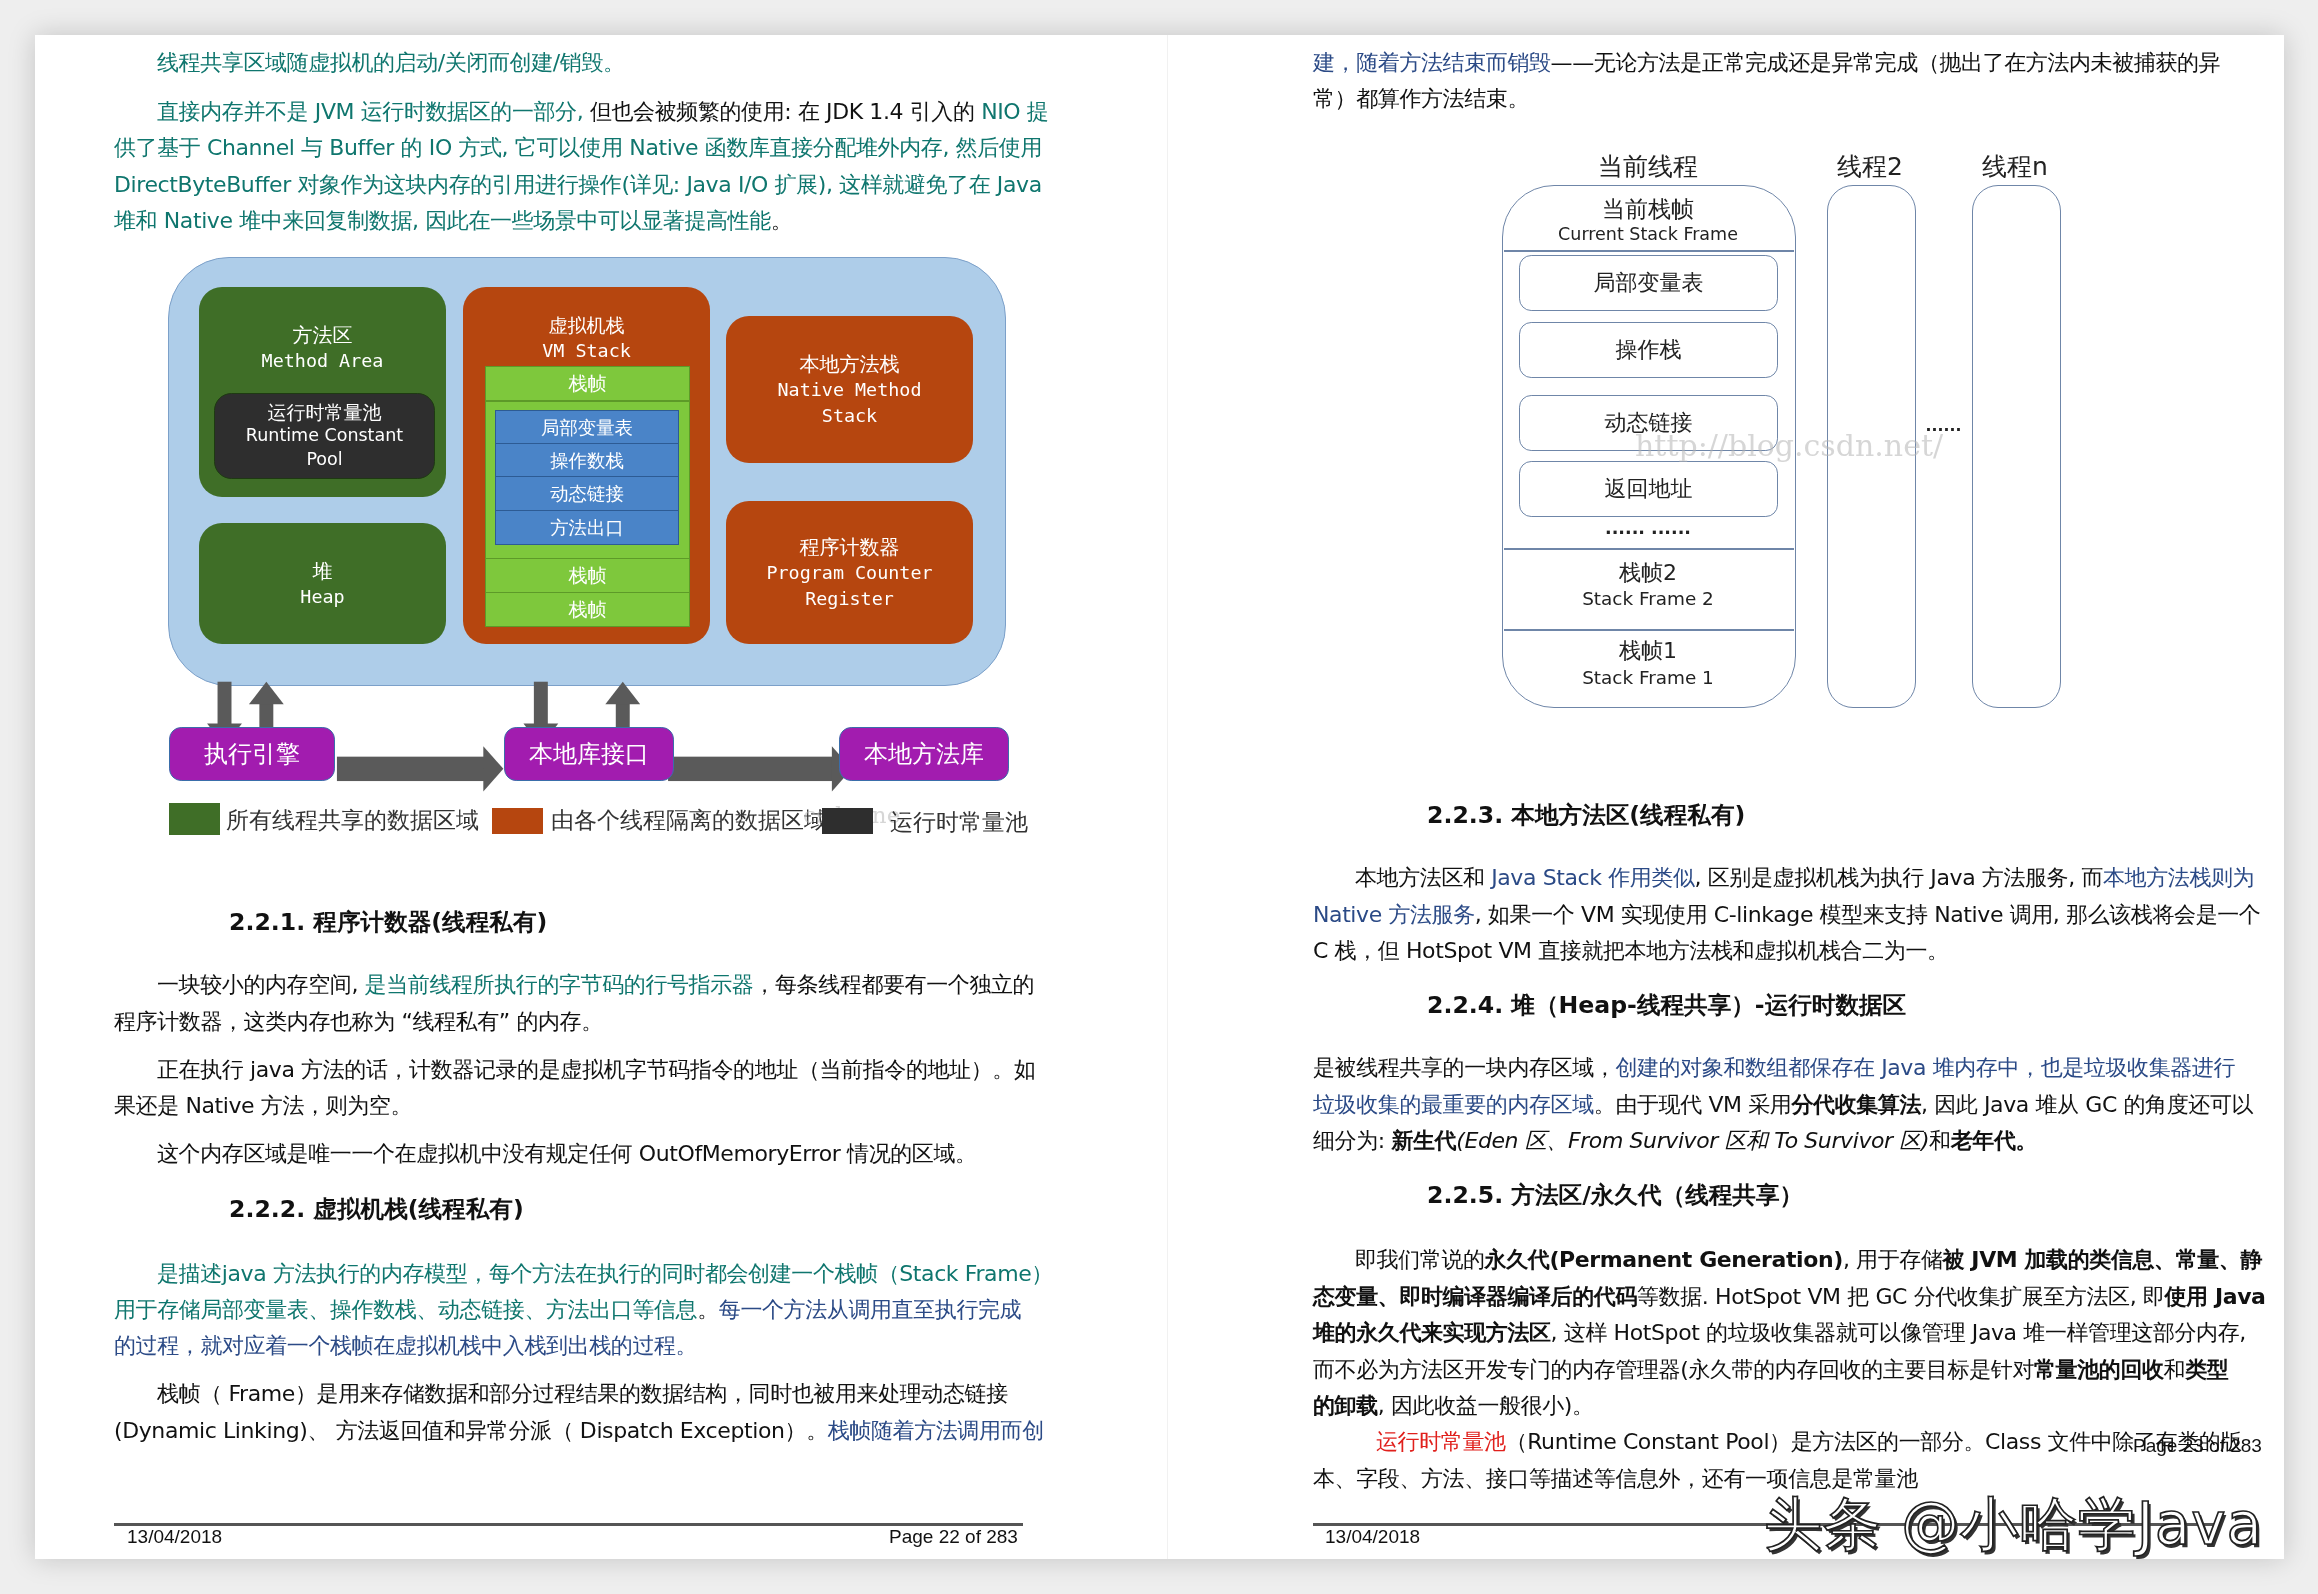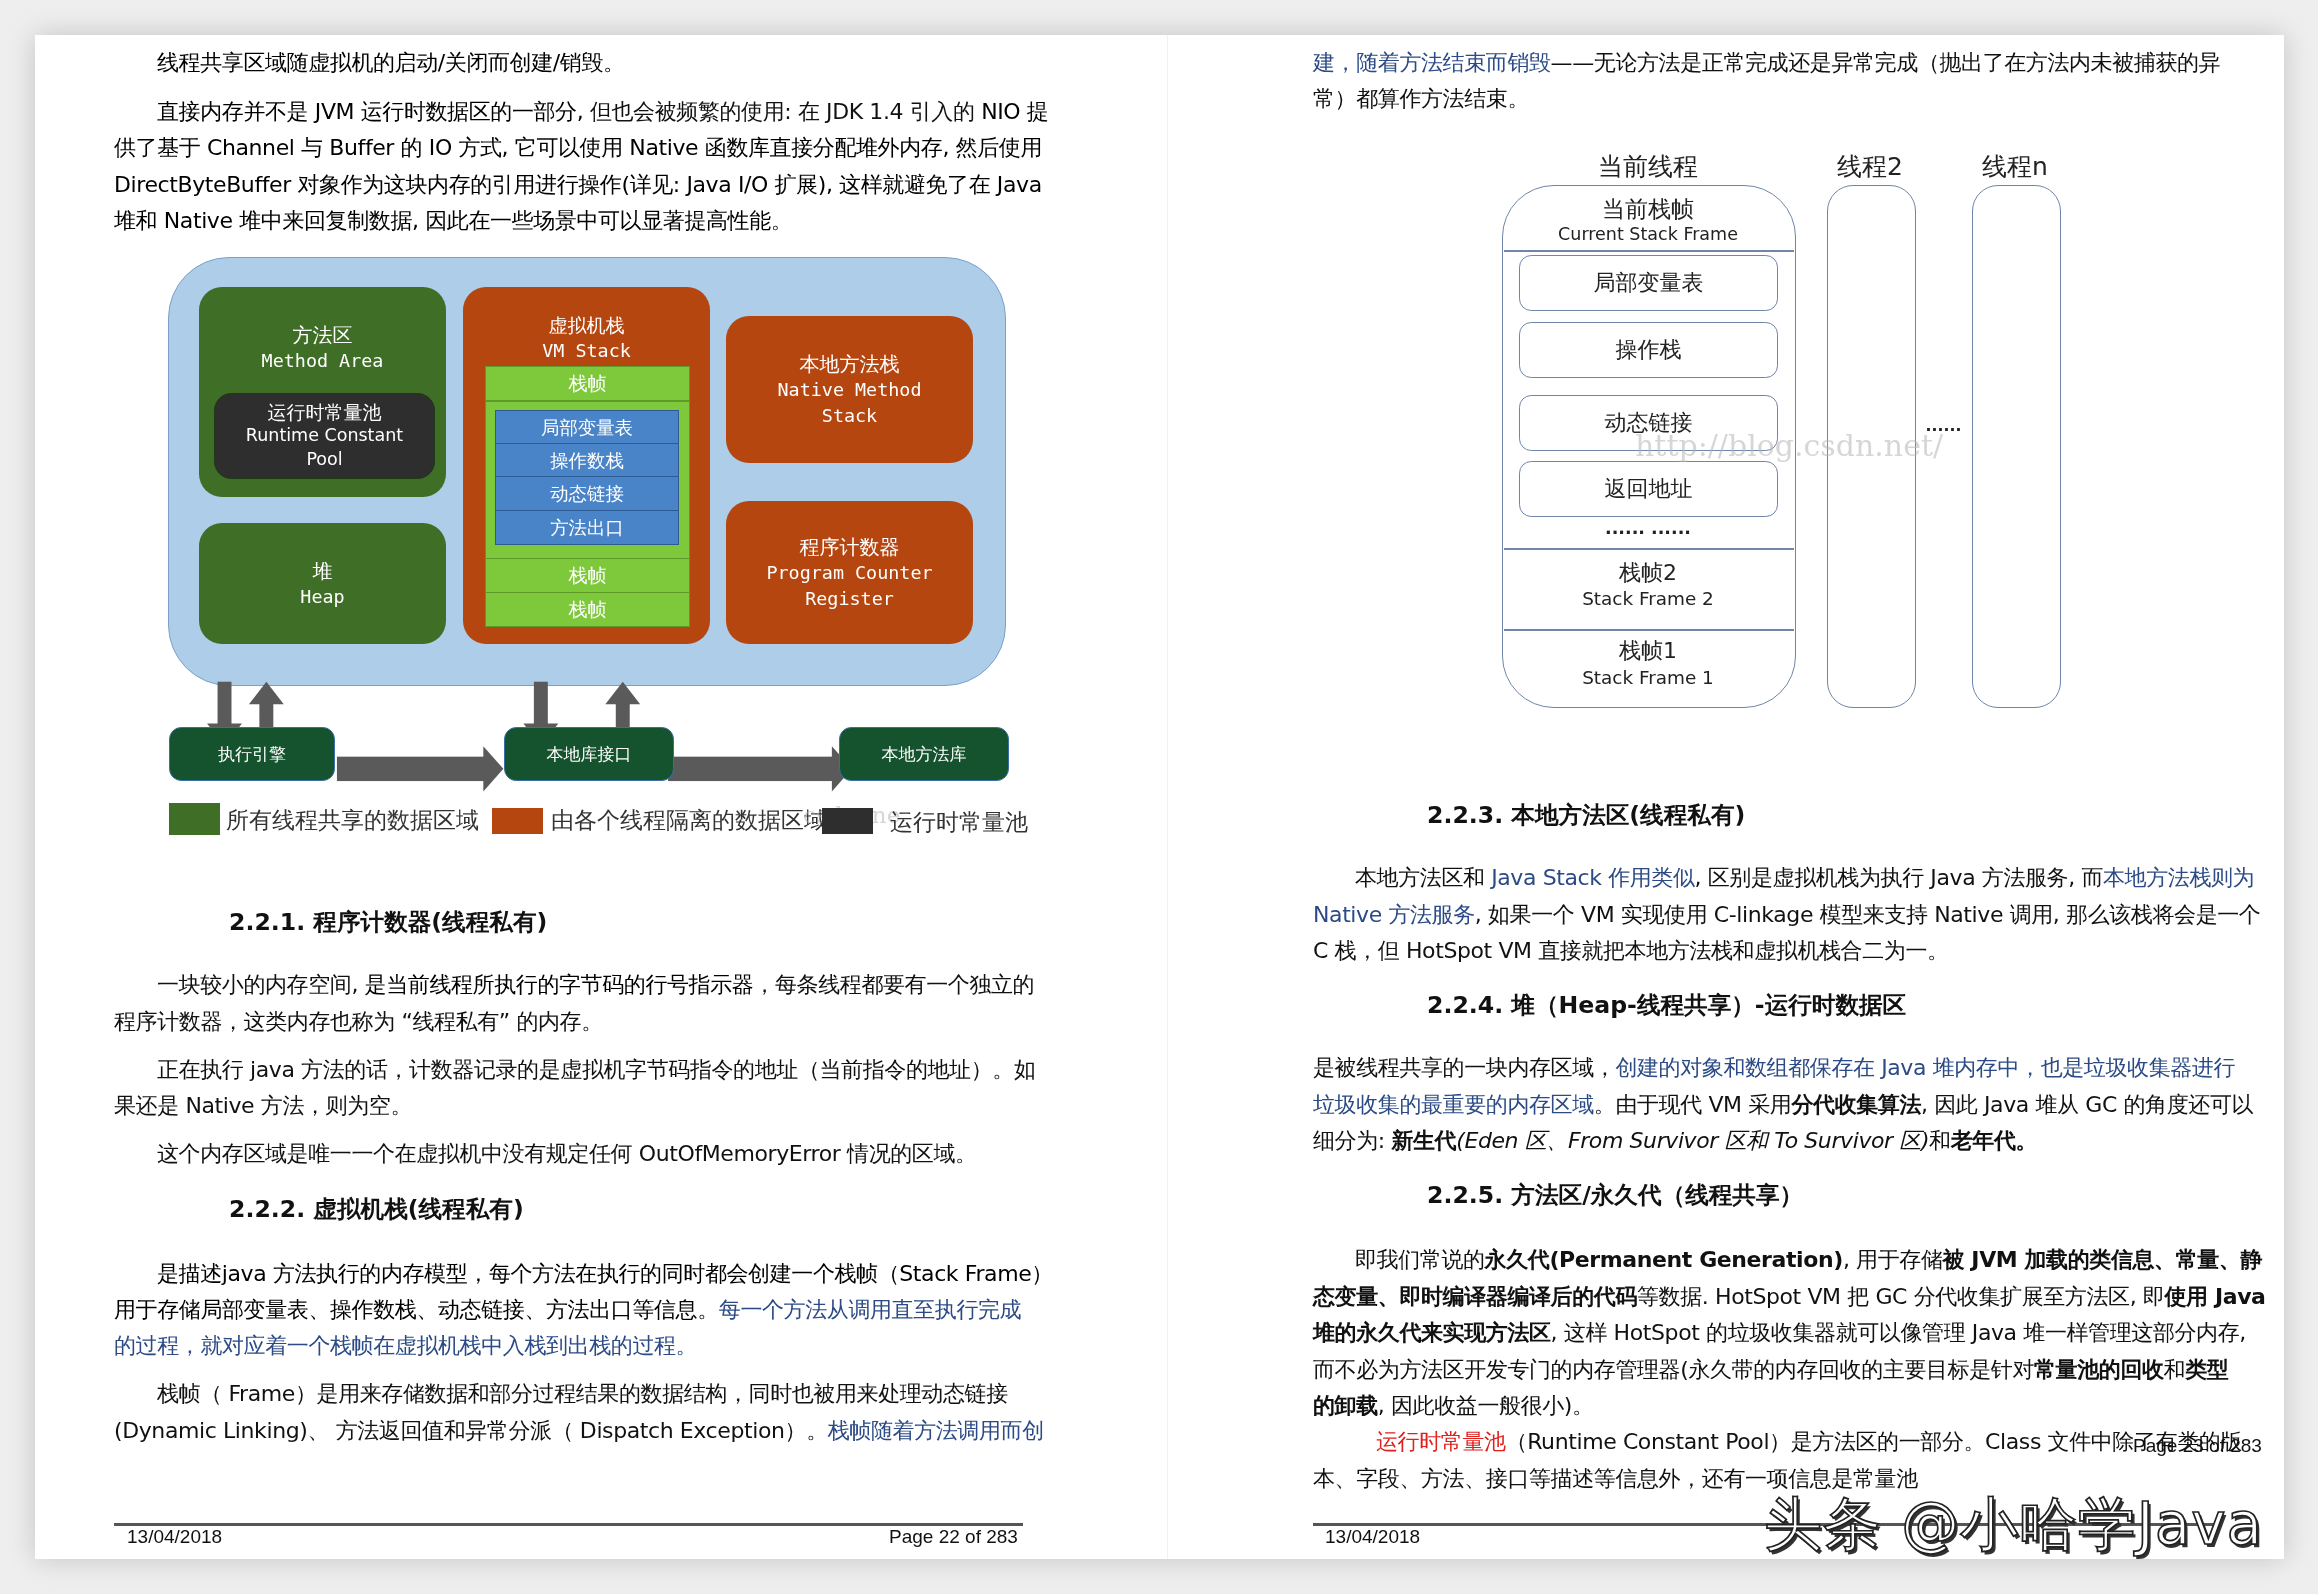--- a/index.html
+++ b/index.html
@@ -9,40 +9,40 @@
     font-family:"DejaVu Sans", "Liberation Sans", sans-serif;
   }
   .sheet {
     position:absolute; left:35px; top:35px; width:2249px; height:1524px;
     background:#ffffff;
     box-shadow:0 0 26px rgba(0,0,0,0.18);
   }
   .gutter { position:absolute; left:1167px; top:35px; width:0.9px; height:1524px; background:#f1f1f1; }
   .abs { position:absolute; }
   .p { font-size:22px; line-height:37px; color:#111; white-space:nowrap; letter-spacing:-0.4px; }
-  .red { color:#000000; }
+  .red { color:#0f766e; }
   .blue { color:#2b4a86; }
   .bright-red { color:#e0201c; }
   .b { font-weight:bold; }
   .i { font-style:italic; }
   .h { font-size:23.6px; font-weight:bold; color:#111; white-space:nowrap; }
   .footer-line { position:absolute; height:2.6px; background:#555; }
   .footer-txt { position:absolute; font-family:"Liberation Sans", sans-serif; font-size:19px; color:#111; }
 
   
   .dg-bg { position:absolute; background:#aecde9; border-radius:61px; border:1.7px solid #7ca0c9; }
   .box { position:absolute; border-radius:23px; color:#fff; text-align:center; display:flex; flex-direction:column; align-items:center; justify-content:center; }
   .green { background:#3f6e27; }
   .orange { background:#b6460f; }
   .mono { font-family:"DejaVu Sans Mono", monospace; font-size:18.4px; line-height:26px; }
   .cn { font-size:20px; line-height:26px; }
   .darkbox { position:absolute; background:#2e2e2e; border-radius:17.5px; color:#fff; text-align:center; display:flex; flex-direction:column; align-items:center; justify-content:center; border:1.7px solid #1e3a12; }
   .lgreen { position:absolute; background:#7ec83c; color:#fff; text-align:right; font-size:19px; display:flex; align-items:center; justify-content:center; border:0.9px solid #5d9a28; }
   .bluecell { position:absolute; background:#4a84c8; color:#fff; text-align:center; font-size:18.4px; display:flex; align-items:center; justify-content:center; border:0.9px solid #2d5b94; }
-  .bbox { position:absolute; background:#14532d; border-radius:12.2px; color:#fff; font-size:17px; display:flex; align-items:center; justify-content:center; border:0.9px solid #3a6eaa; }
+  .bbox { position:absolute; background:#a21caf; border-radius:12.2px; color:#fff; font-size:24px; display:flex; align-items:center; justify-content:center; border:0.9px solid #3a6eaa; }
   .legend-sw { position:absolute; width:51px; height:31.5px; }
   .legend-t { position:absolute; font-size:23px; color:#333; white-space:nowrap; }
 
   
   .sf-label { position:absolute; font-size:25px; color:#222; white-space:nowrap; }
   .sf-outer { position:absolute; border:1.7px solid #6f86a8; border-radius:52px; background:#fff; }
   .sf-col { position:absolute; border:1.7px solid #6f86a8; border-radius:26px; background:#fff; }
   .sf-div { position:absolute; height:1.7px; background:#6f86a8; }
   .sf-item { position:absolute; border:1.7px solid #6f86a8; border-radius:12.2px; background:#fff; font-size:22px; color:#222; display:flex; align-items:center; justify-content:center; }
   .sf-text { position:absolute; text-align:center; color:#222; white-space:nowrap; }

